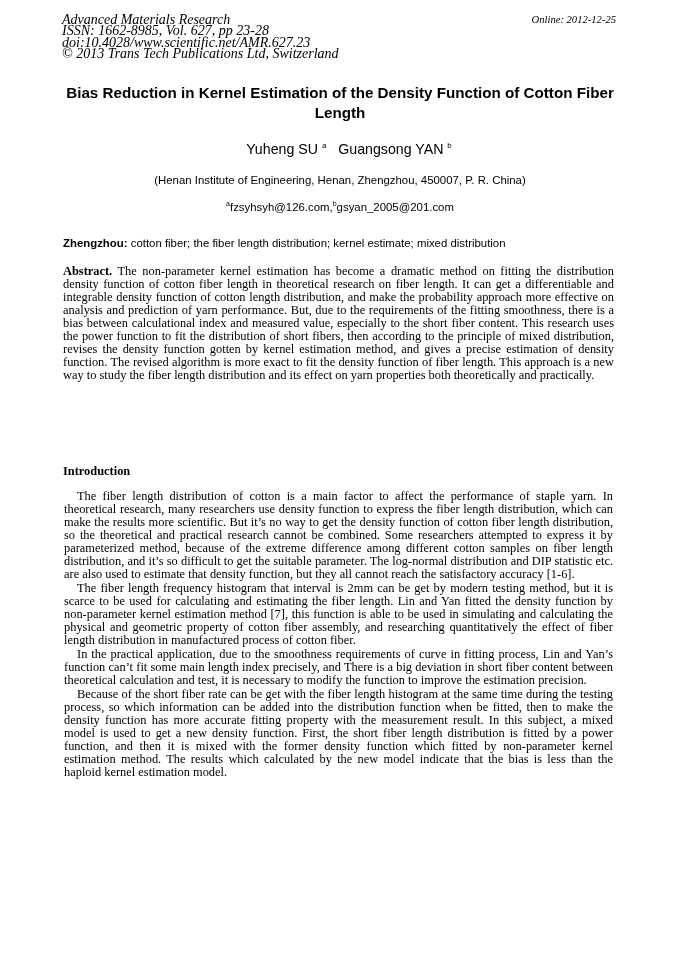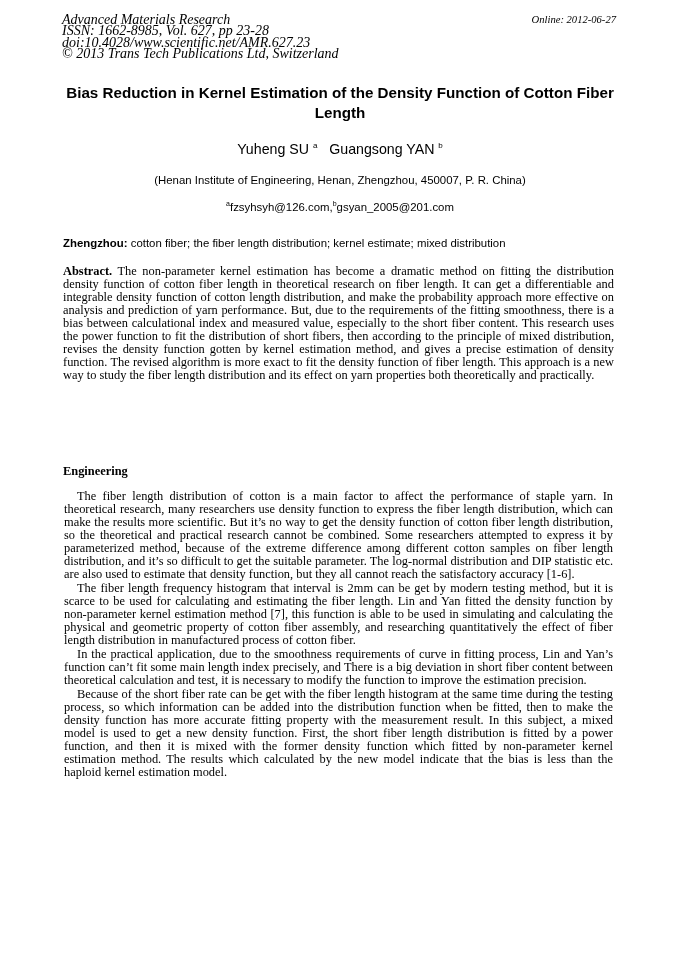--- a/index.html
+++ b/index.html
@@ -18,21 +18,21 @@
       font-family: "Liberation Serif", serif; font-style: italic;
       font-size: 10.6px; line-height: 11.4px;
     }
     .title {
       position: absolute; left: 60px; width: 560px; top: 83px;
       text-align: center;
       font-family: "Liberation Sans", sans-serif; font-weight: bold;
       font-size: 15.2px; line-height: 20px;
     }
     .authors {
-      position: absolute; left: 60px; width: 560px; top: 137px;
+      position: absolute; left: 69px; width: 560px; top: 137px;
       text-align: center;
       font-family: "Liberation Sans", sans-serif;
       font-size: 14.2px; line-height: 18px;
     }
     .authors sup { font-size: 8px; vertical-align: 6px; }
     .affil {
       position: absolute; left: 60px; width: 560px; top: 173px;
       text-align: center;
       font-family: "Liberation Sans", sans-serif;
       font-size: 11.4px; line-height: 14px;
@@ -68,21 +68,21 @@
   </style>
 </head>
 <body>
 
 <div class="header-left">
   <div>Advanced Materials Research</div>
   <div>ISSN: 1662-8985, Vol. 627, pp 23-28</div>
   <div>doi:10.4028/www.scientific.net/AMR.627.23</div>
   <div>© 2013 Trans Tech Publications Ltd, Switzerland</div>
 </div>
-<div class="header-right">Online: 2012-06-27</div>
+<div class="header-right">Online: 2012-12-25</div>
 
 <div class="title">Bias Reduction in Kernel Estimation of the Density Function of Cotton Fiber Length</div>
 
 <div class="authors">
   <span>Yuheng SU</span>&nbsp;<sup>a</sup>&nbsp;&nbsp;
   <span>Guangsong YAN</span>&nbsp;<sup>b</sup>
 </div>
 
 <div class="affil">(Henan Institute of Engineering, Henan, Zhengzhou, 450007, P. R. China)</div>
 
@@ -91,20 +91,20 @@
 <div class="keywords">
   <b>Zhengzhou:</b>
   <span>cotton fiber; the fiber length distribution; kernel estimate; mixed distribution</span>
 </div>
 
 <div class="body-text abstract">
   <b>Abstract.</b>
   <span>The non-parameter kernel estimation has become a dramatic method on fitting the distribution density function of cotton fiber length in theoretical research on fiber length. It can get a differentiable and integrable density function of cotton length distribution, and make the probability approach more effective on analysis and prediction of yarn performance. But, due to the requirements of the fitting smoothness, there is a bias between calculational index and measured value, especially to the short fiber content. This research uses the power function to fit the distribution of short fibers, then according to the principle of mixed distribution, revises the density function gotten by kernel estimation method, and gives a precise estimation of density function. The revised algorithm is more exact to fit the density function of fiber length. This approach is a new way to study the fiber length distribution and its effect on yarn properties both theoretically and practically.</span>
 </div>
 
-<div class="section-heading">Engineering</div>
+<div class="section-heading">Introduction</div>
 
 <div class="body-text intro">
   <p>The fiber length distribution of cotton is a main factor to affect the performance of staple yarn. In theoretical research, many researchers use density function to express the fiber length distribution, which can make the results more scientific. But it’s no way to get the density function of cotton fiber length distribution, so the theoretical and practical research cannot be combined. Some researchers attempted to express it by parameterized method, because of the extreme difference among different cotton samples on fiber length distribution, and it’s so difficult to get the suitable parameter. The log-normal distribution and DIP statistic etc. are also used to estimate that density function, but they all cannot reach the satisfactory accuracy [1-6].</p>
   <p>The fiber length frequency histogram that interval is 2mm can be get by modern testing method, but it is scarce to be used for calculating and estimating the fiber length. Lin and Yan fitted the density function by non-parameter kernel estimation method [7], this function is able to be used in simulating and calculating the physical and geometric property of cotton fiber assembly, and researching quantitatively the effect of fiber length distribution in manufactured process of cotton fiber.</p>
   <p>In the practical application, due to the smoothness requirements of curve in fitting process, Lin and Yan’s function can’t fit some main length index precisely, and There is a big deviation in short fiber content between theoretical calculation and test, it is necessary to modify the function to improve the estimation precision.</p>
   <p>Because of the short fiber rate can be get with the fiber length histogram at the same time during the testing process, so which information can be added into the distribution function when be fitted, then to make the density function has more accurate fitting property with the measurement result. In this subject, a mixed model is used to get a new density function. First, the short fiber length distribution is fitted by a power function, and then it is mixed with the former density function which fitted by non-parameter kernel estimation method. The results which calculated by the new model indicate that the bias is less than the haploid kernel estimation model.</p>
 </div>
 
 </body></html>

